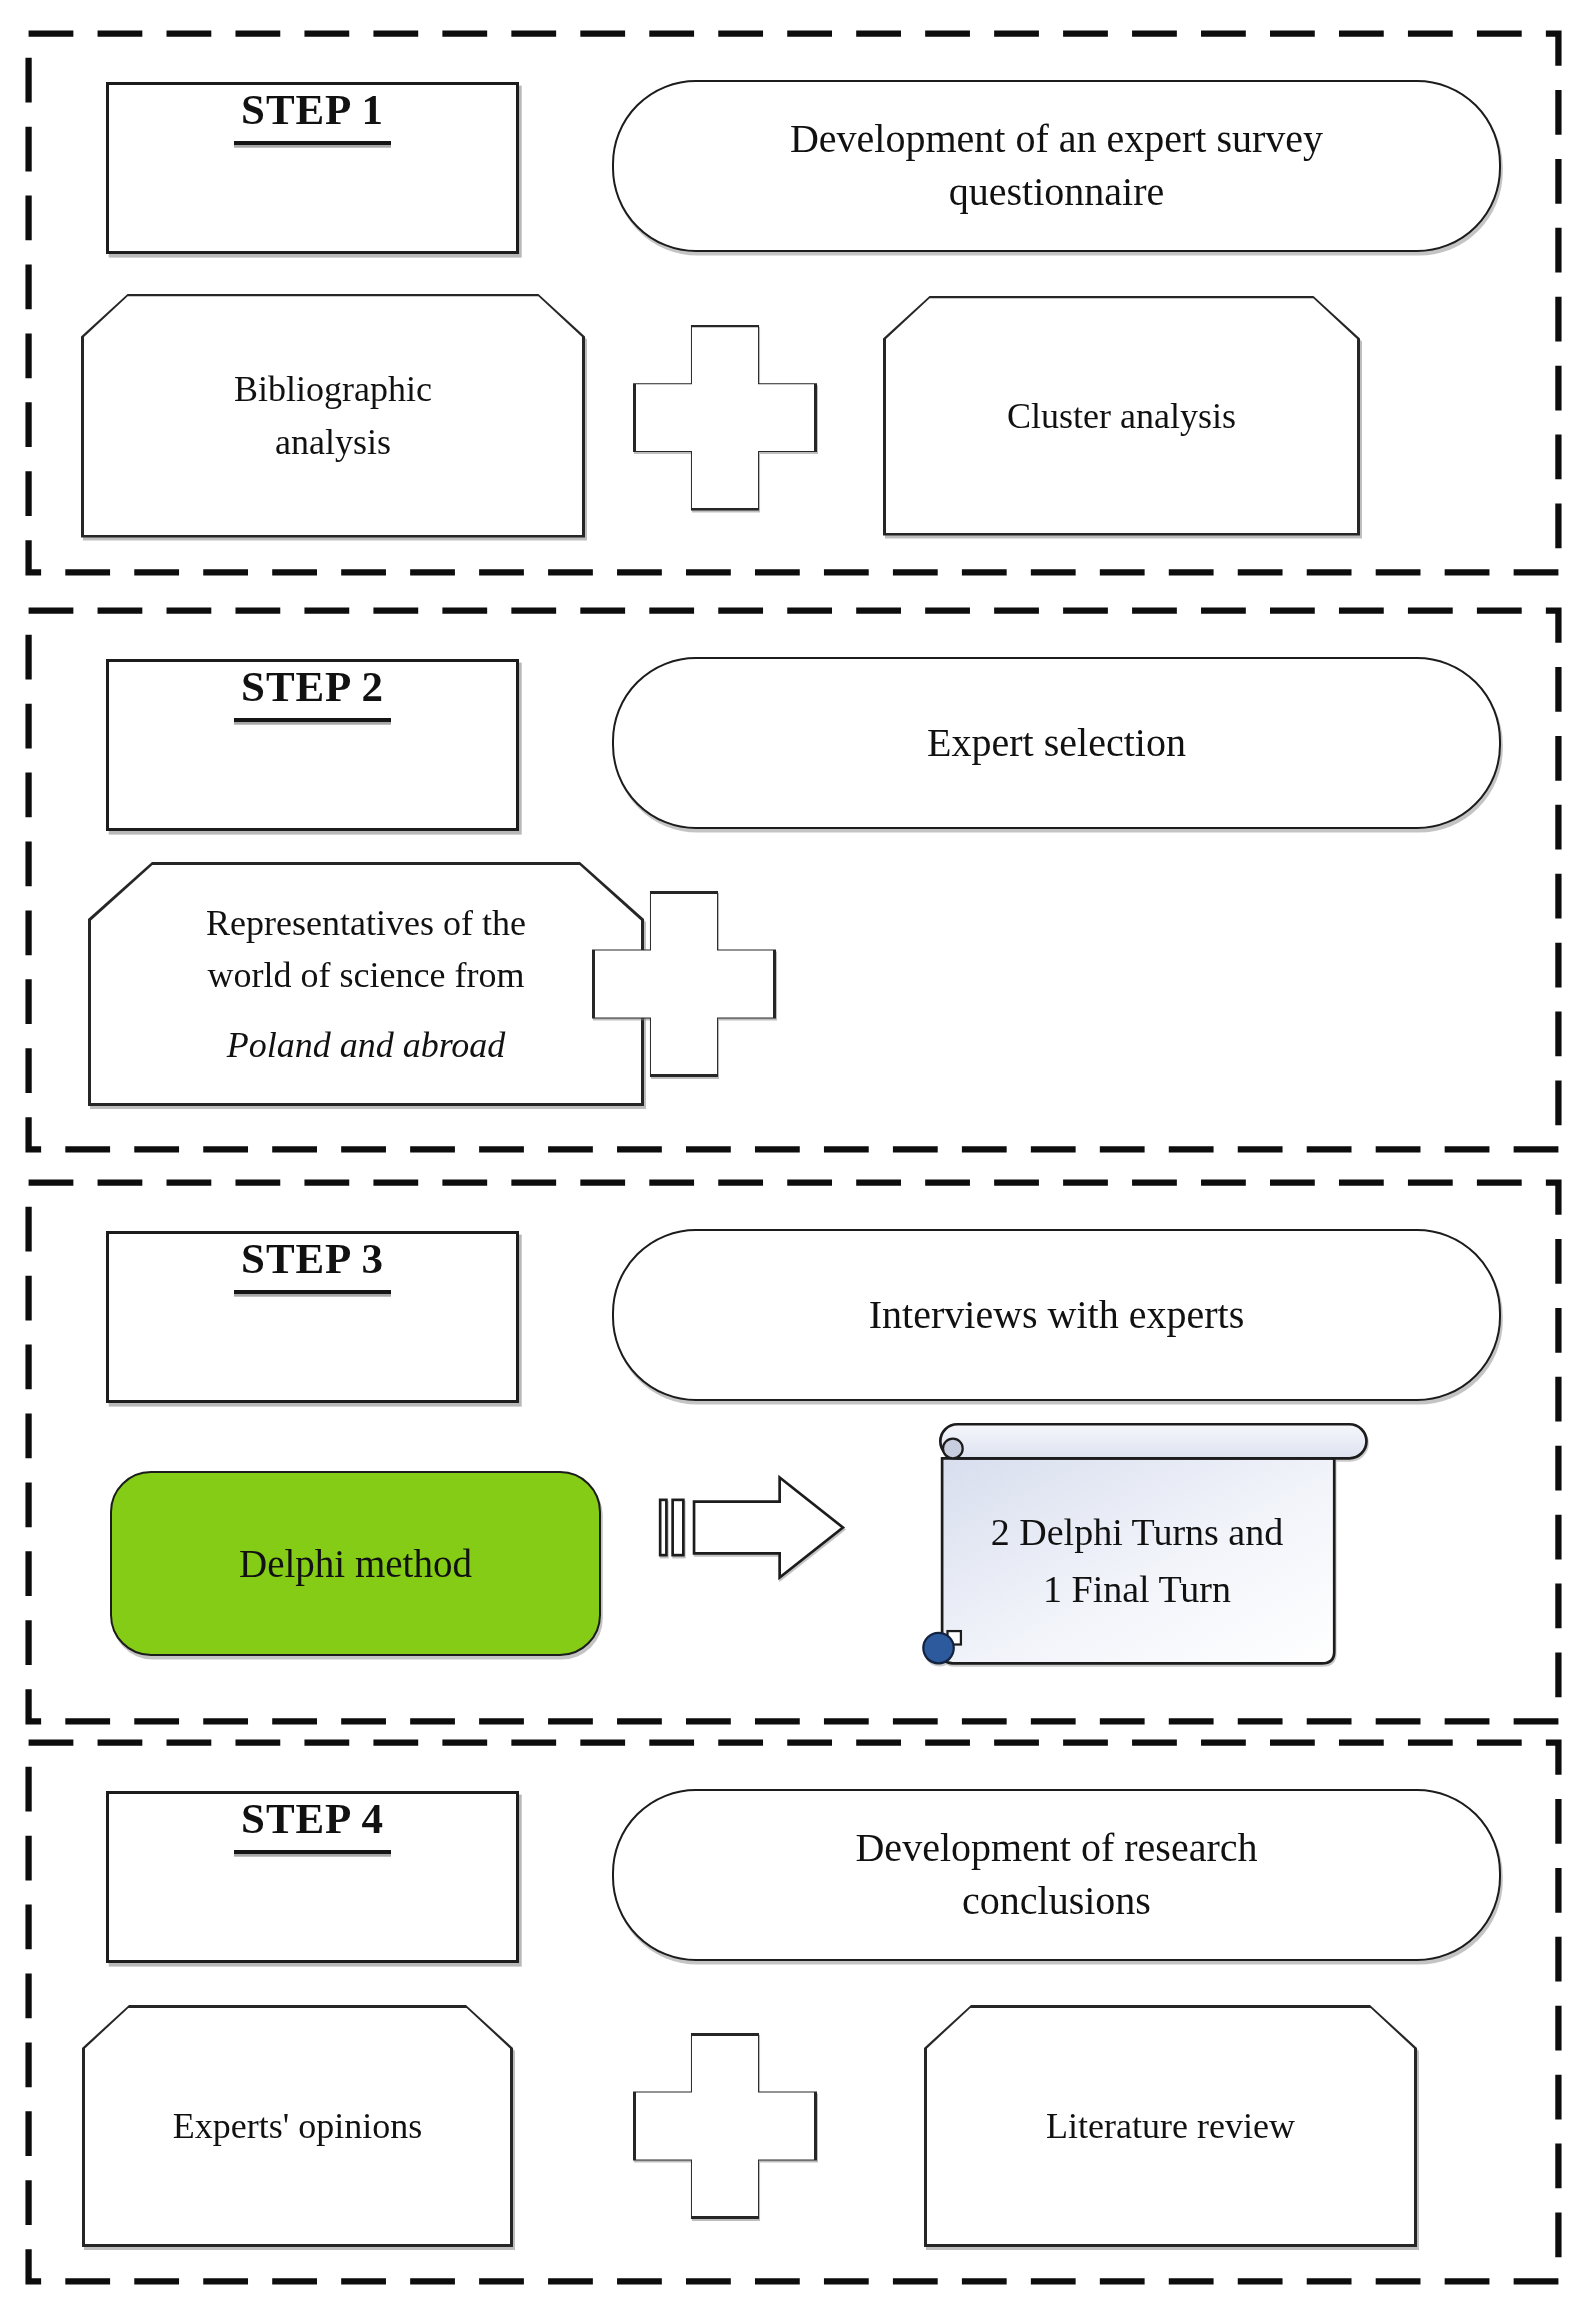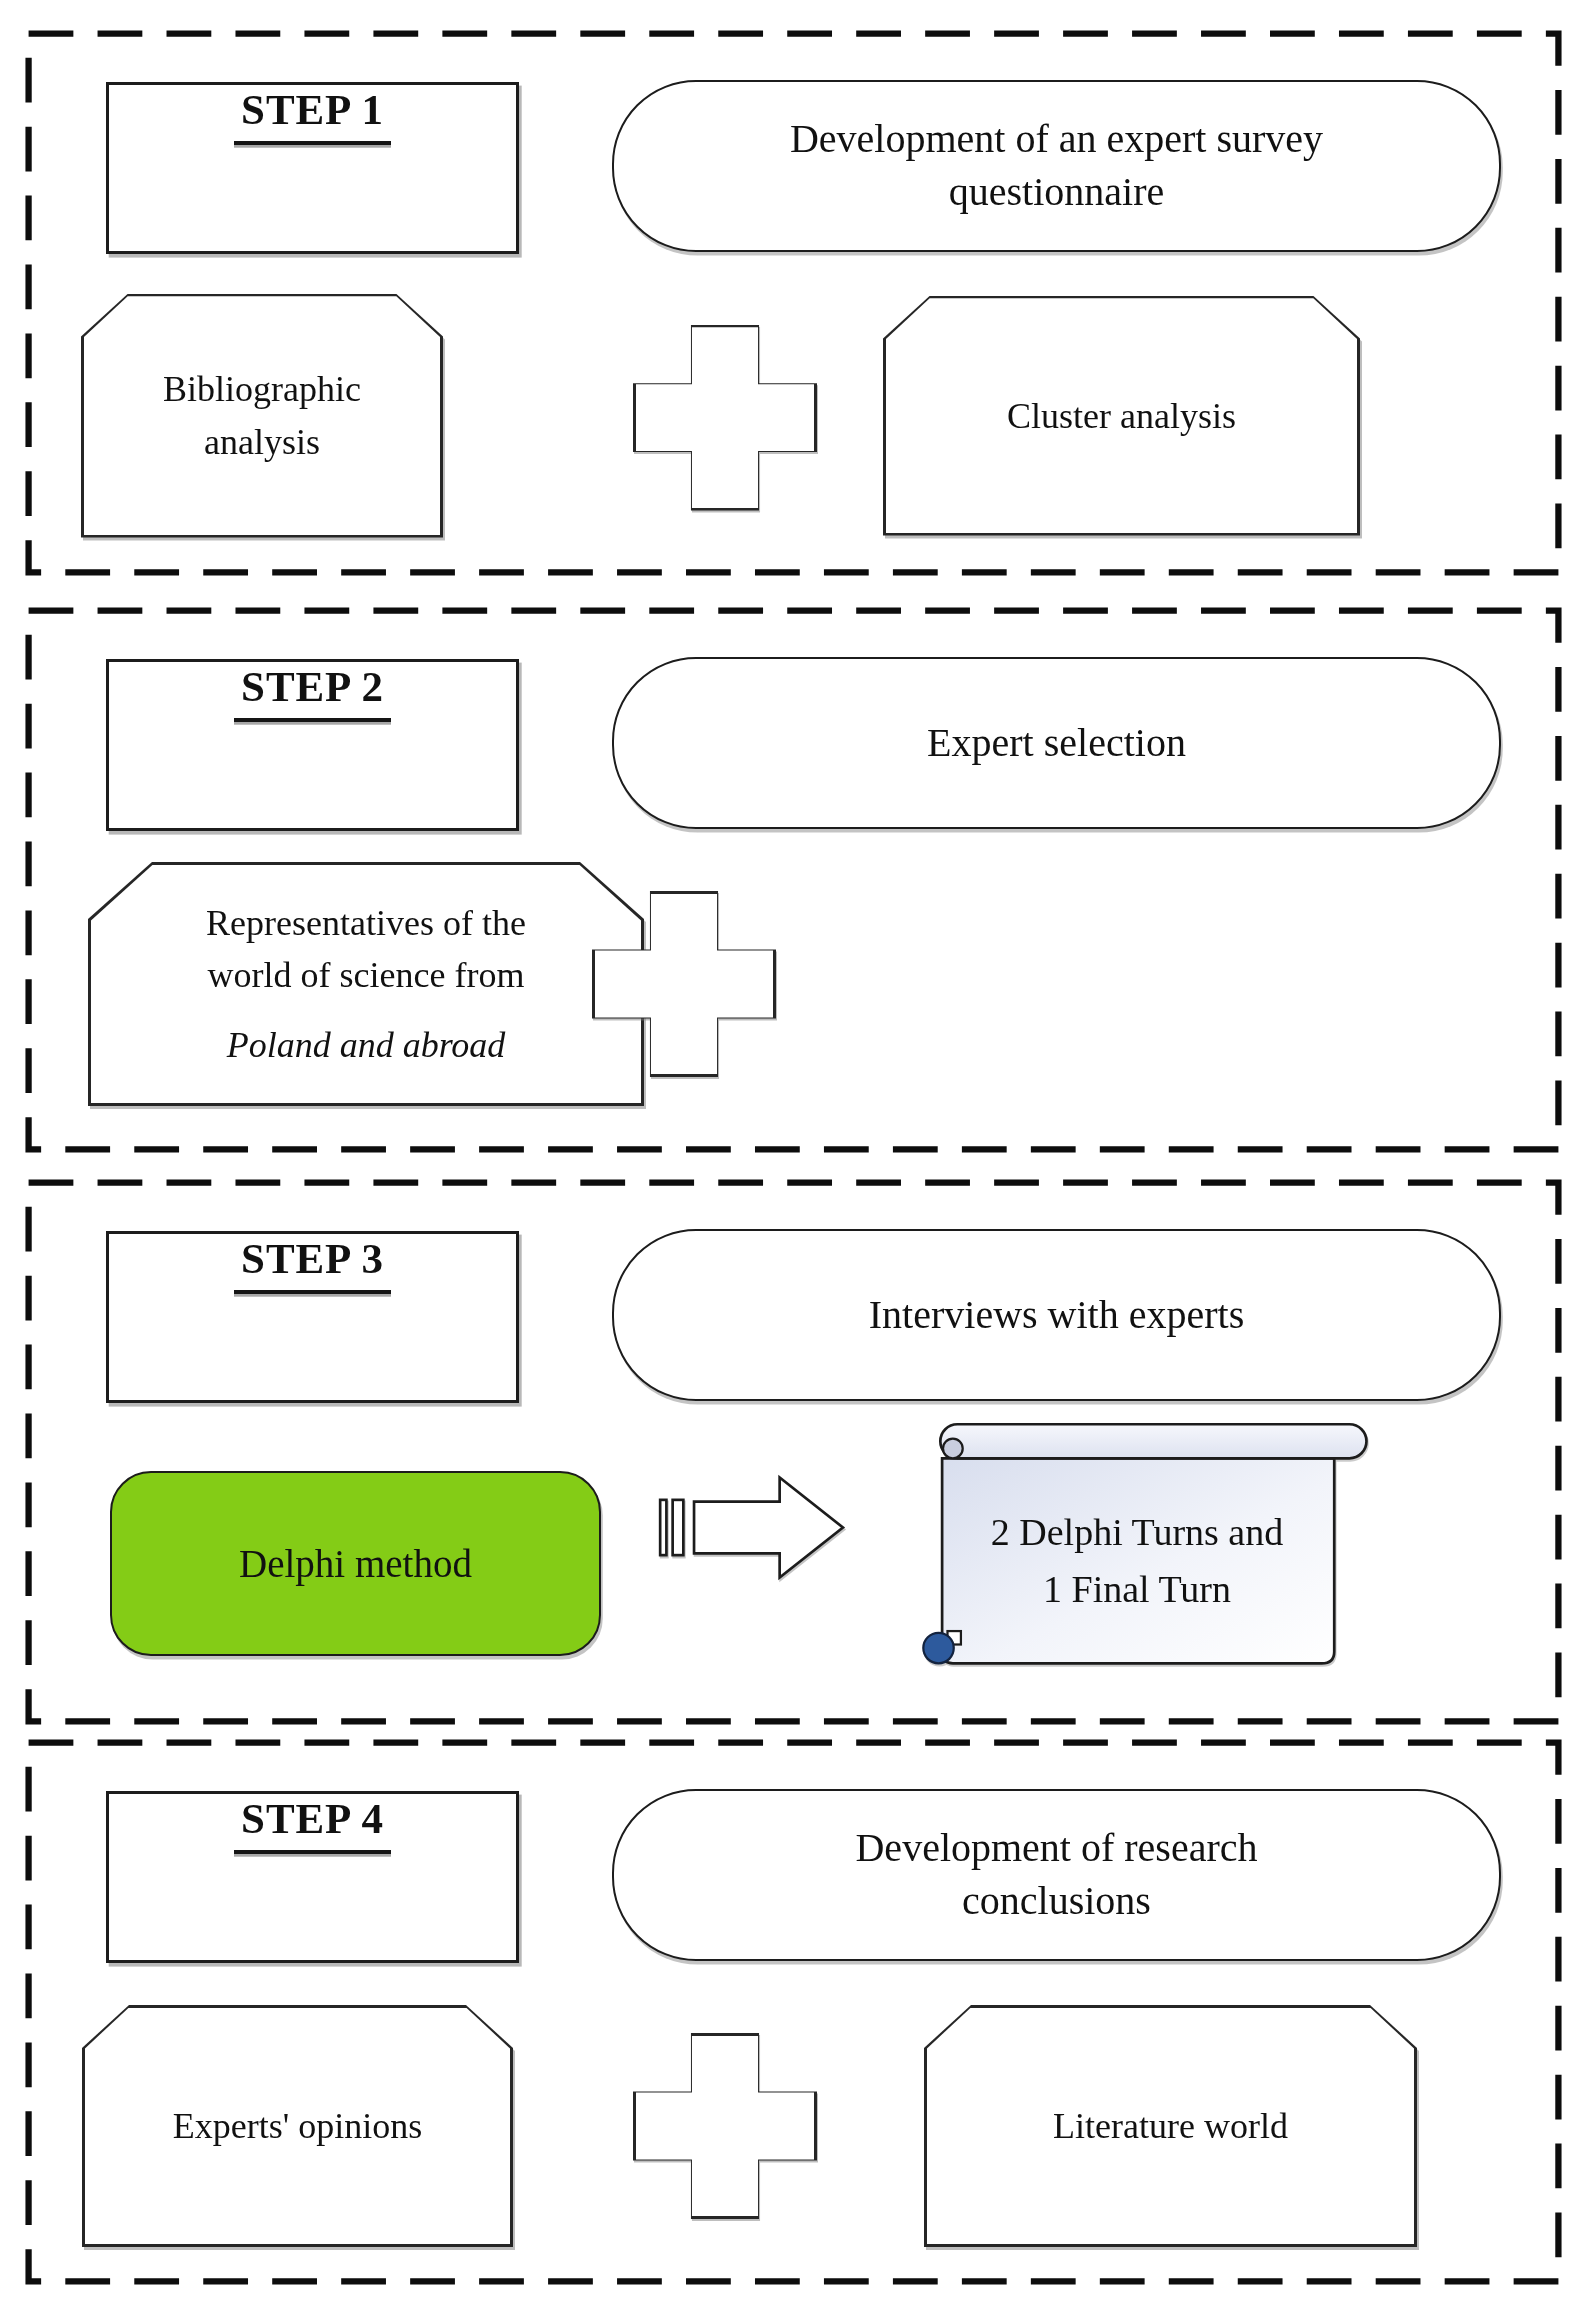--- a/index.html
+++ b/index.html
@@ -90,21 +90,21 @@
     <svg class="dash" viewBox="0 0 1716 610" preserveAspectRatio="none">
       <rect x="4" y="4" width="1708" height="602" fill="none" stroke="#0d0d0d" stroke-width="7" stroke-dasharray="50 27"></rect>
     </svg>
     <div class="stepbox">
       <span class="steptext" data-bind="diagram.panels.0.step_label">STEP 1</span>
     </div>
     <div class="stadium">
       <span data-bind="diagram.panels.0.title">Development of an expert survey
 questionnaire</span>
     </div>
-    <div class="card" style="left:56px;top:264px;width:362px;height:244px">
+    <div class="card" style="left:56px;top:264px;width:504px;height:244px">
       <div class="card-shape"></div>
       <div class="card-text">
           <p data-bind="diagram.panels.0.left_card_text">Bibliographic
 analysis</p>
         </div>
     </div>
     <div class="plus" style="left:608px;top:295px">
       <div class="plus-shape"></div>
     </div>
     <div class="card" style="left:858px;top:266px;width:477px;height:240px">
@@ -200,19 +200,19 @@
       <div class="card-text">
           <p data-bind="diagram.panels.3.left_card_text">Experts' opinions</p>
         </div>
     </div>
     <div class="plus" style="left:608px;top:294px">
       <div class="plus-shape"></div>
     </div>
     <div class="card" style="left:899px;top:266px;width:493px;height:242px">
       <div class="card-shape"></div>
       <div class="card-text">
-          <p data-bind="diagram.panels.3.right_card_text">Literature world</p>
+          <p data-bind="diagram.panels.3.right_card_text">Literature review</p>
         </div>
     </div>
   </section>
 
 </div>
 
 
 </body></html>

